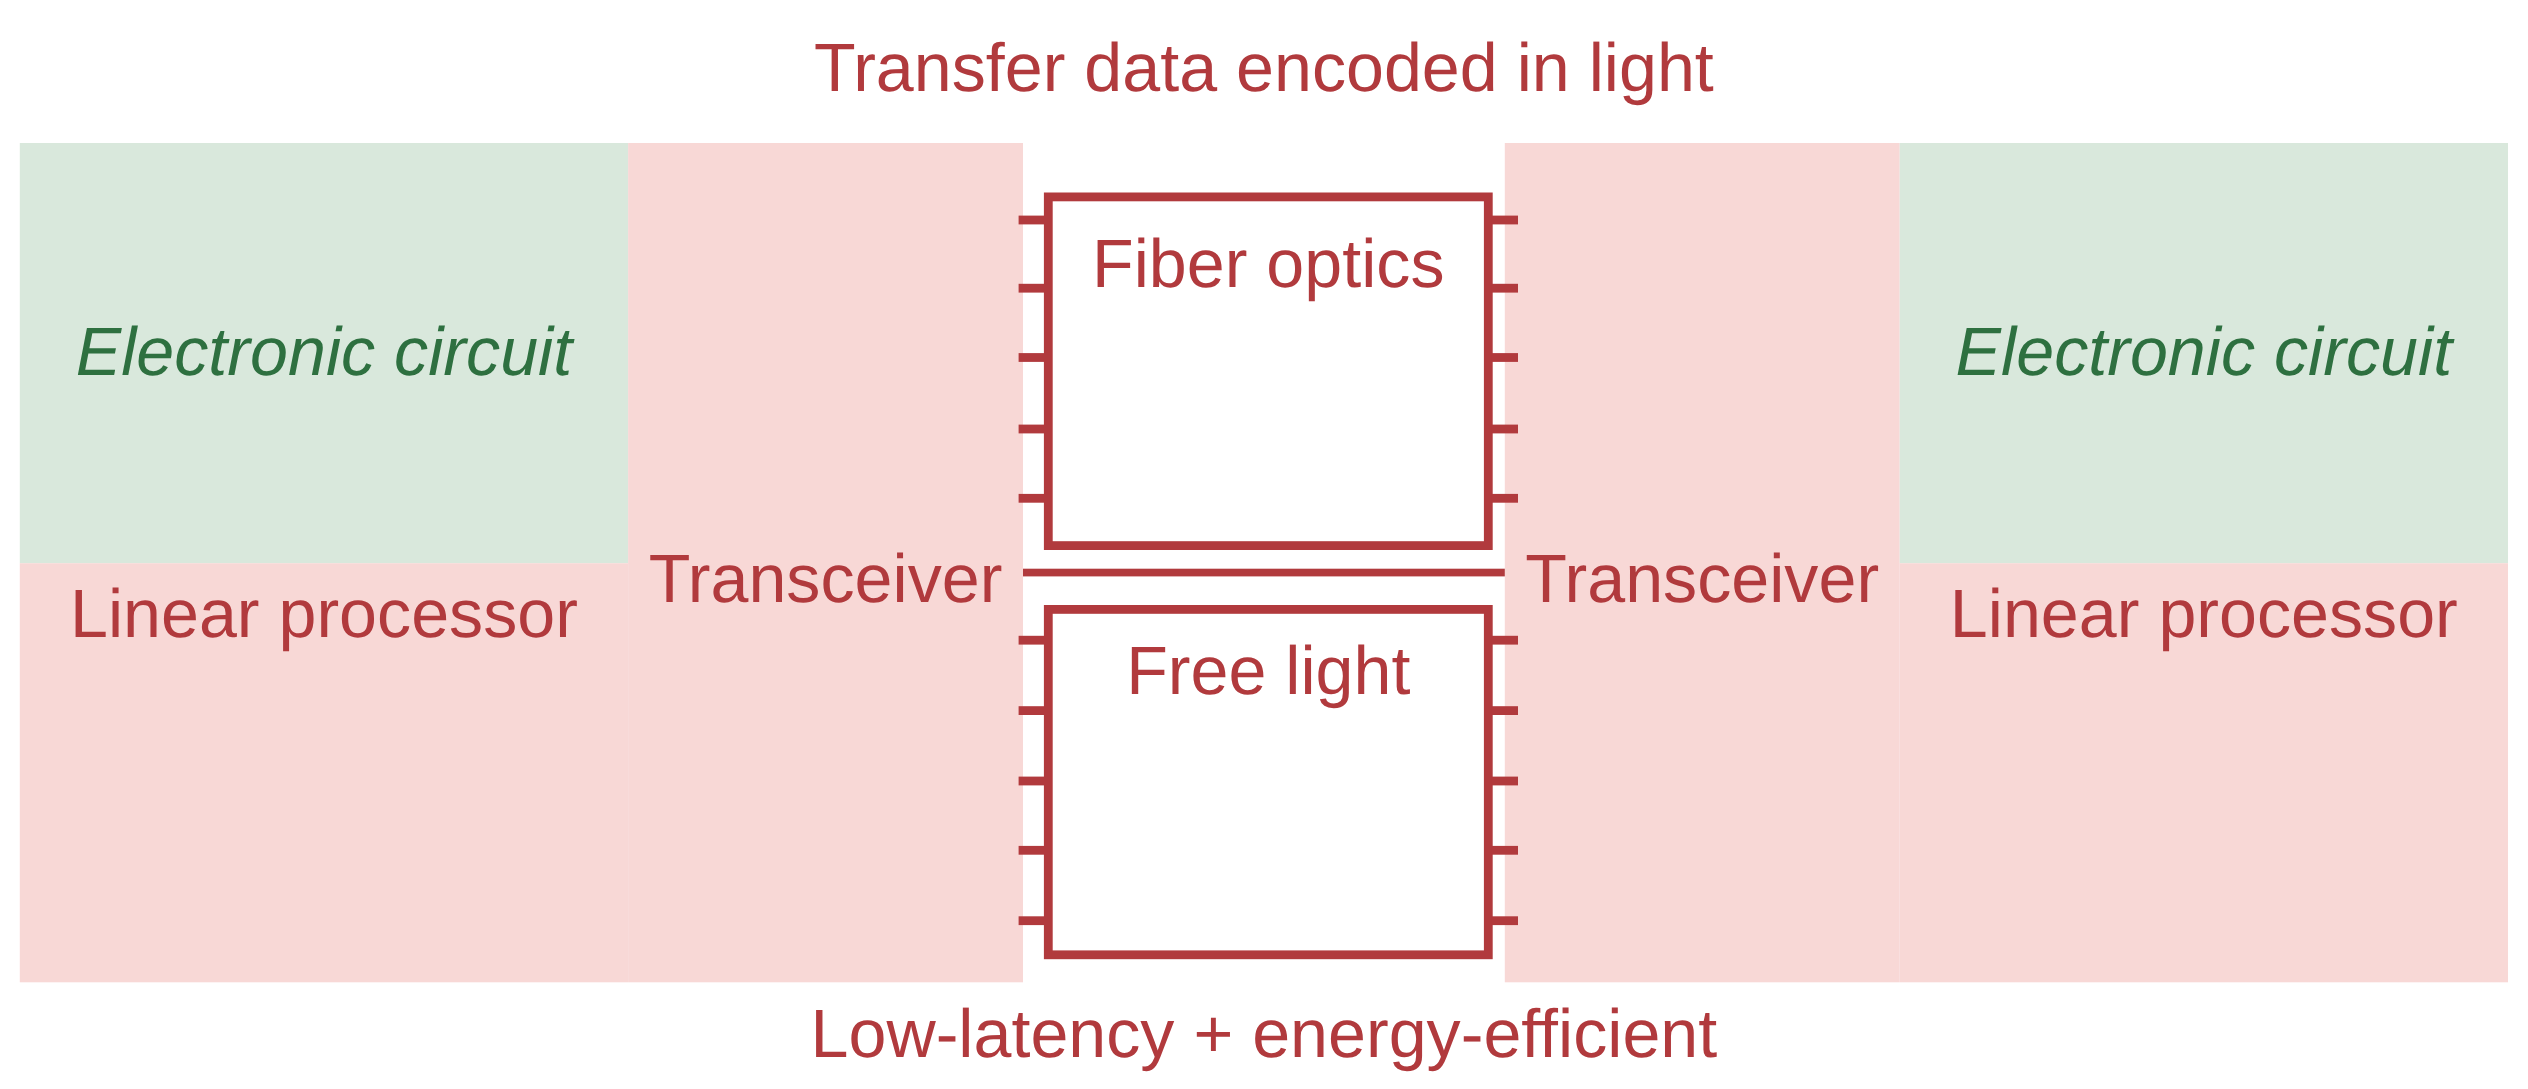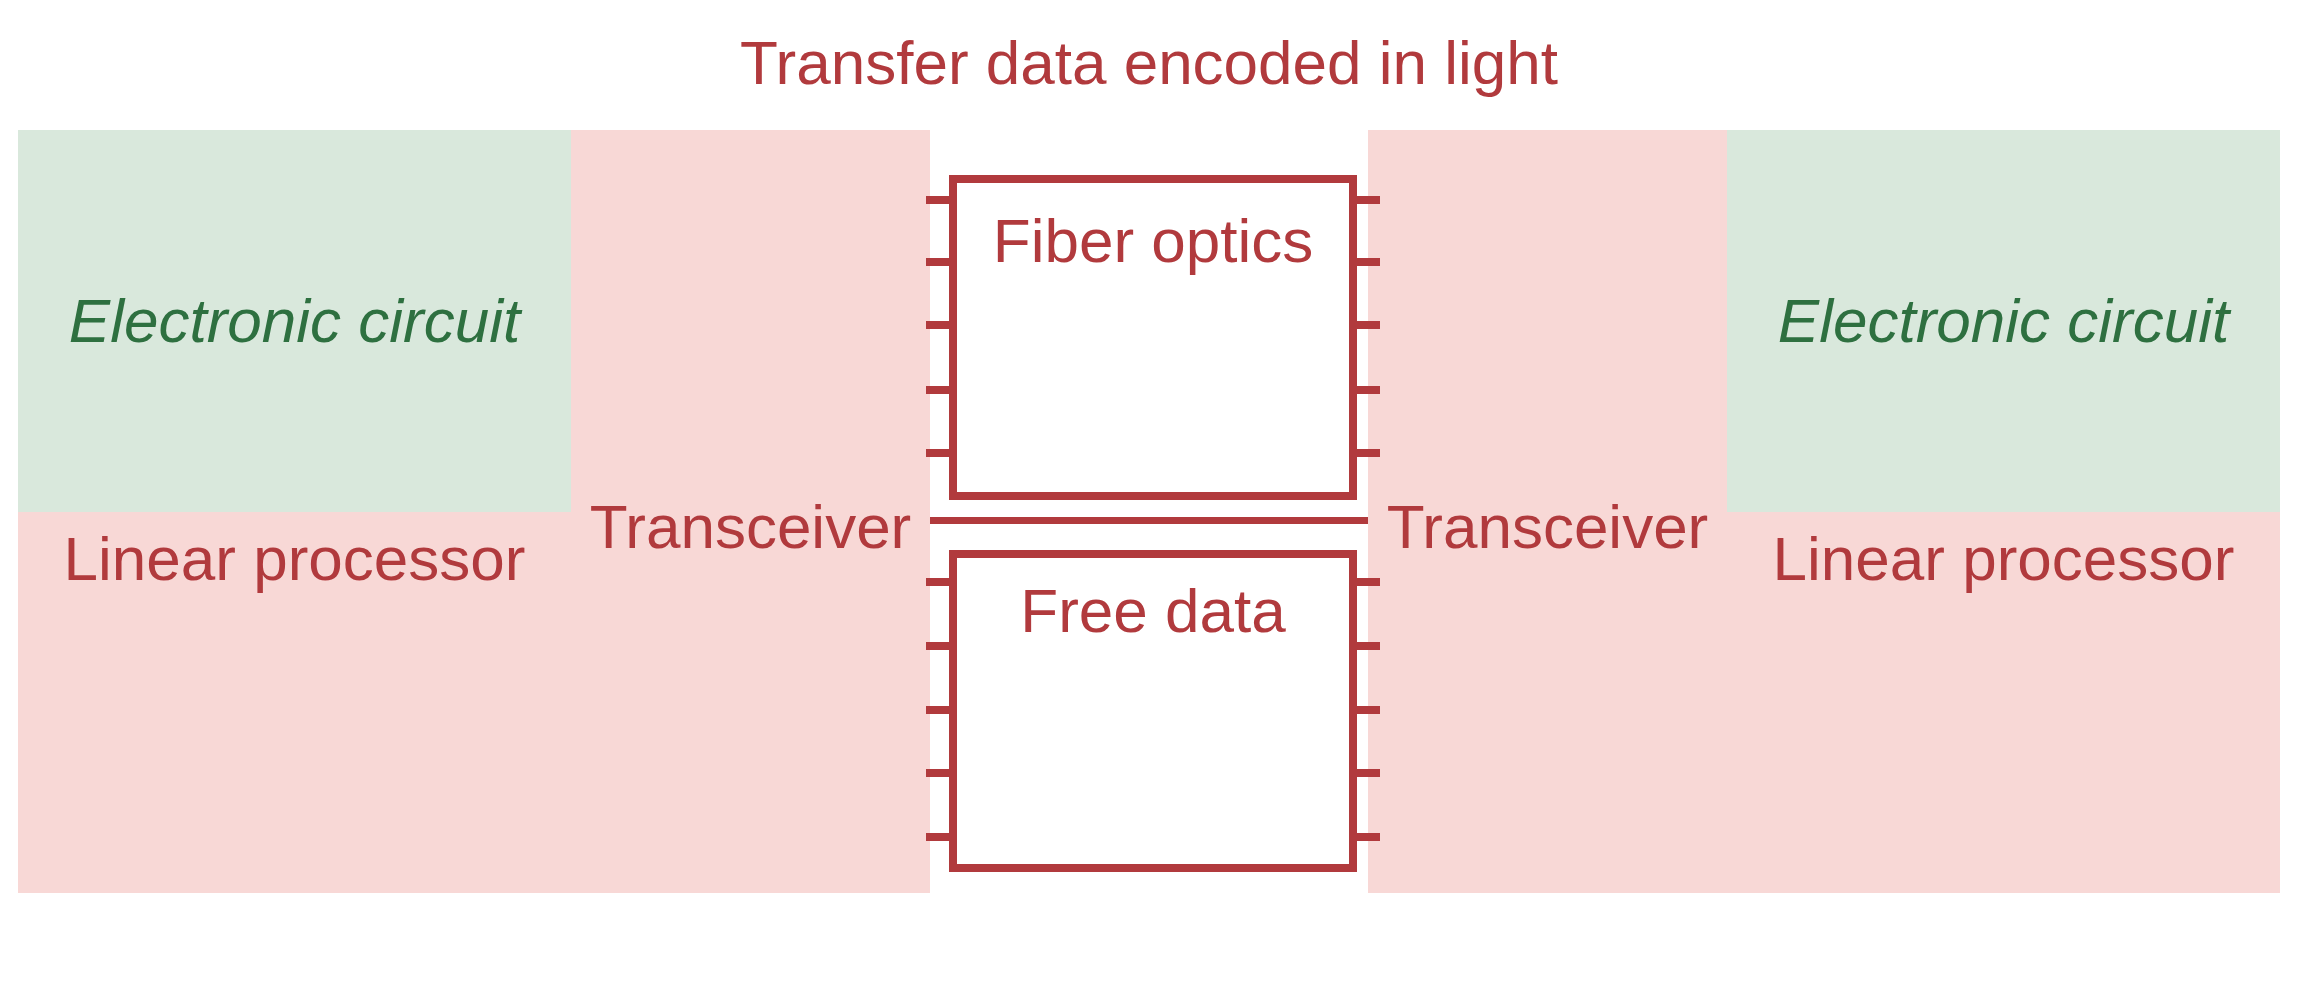--- a/index.html
+++ b/index.html
@@ -95,16 +95,17 @@
   <div class="label green-text" style="left:18px;top:130px;width:553px;height:382px;">Electronic circuit</div>
   <div class="label green-text" style="left:1727px;top:130px;width:553px;height:382px;">Electronic circuit</div>
 
   <div class="label red-text" style="left:18px;top:524px;width:553px;height:70px;">Linear processor</div>
   <div class="label red-text" style="left:1727px;top:524px;width:553px;height:70px;">Linear processor</div>
 
   <div class="label red-text" style="left:571px;top:492px;width:359px;height:70px;">Transceiver</div>
   <div class="label red-text" style="left:1368px;top:492px;width:359px;height:70px;">Transceiver</div>
 
   <div class="label red-text" style="left:949px;top:206px;width:408px;height:70px;">Fiber optics</div>
-  <div class="label red-text" style="left:949px;top:576px;width:408px;height:70px;">Free data</div>
+  <div class="label red-text" style="left:949px;top:576px;width:408px;height:70px;">Free light</div>
 
+  <div class="label red-text" style="left:0;top:906px;width:2298px;height:70px;">Low-latency + energy-efficient</div>
 
 </div>
 
 </body></html>

